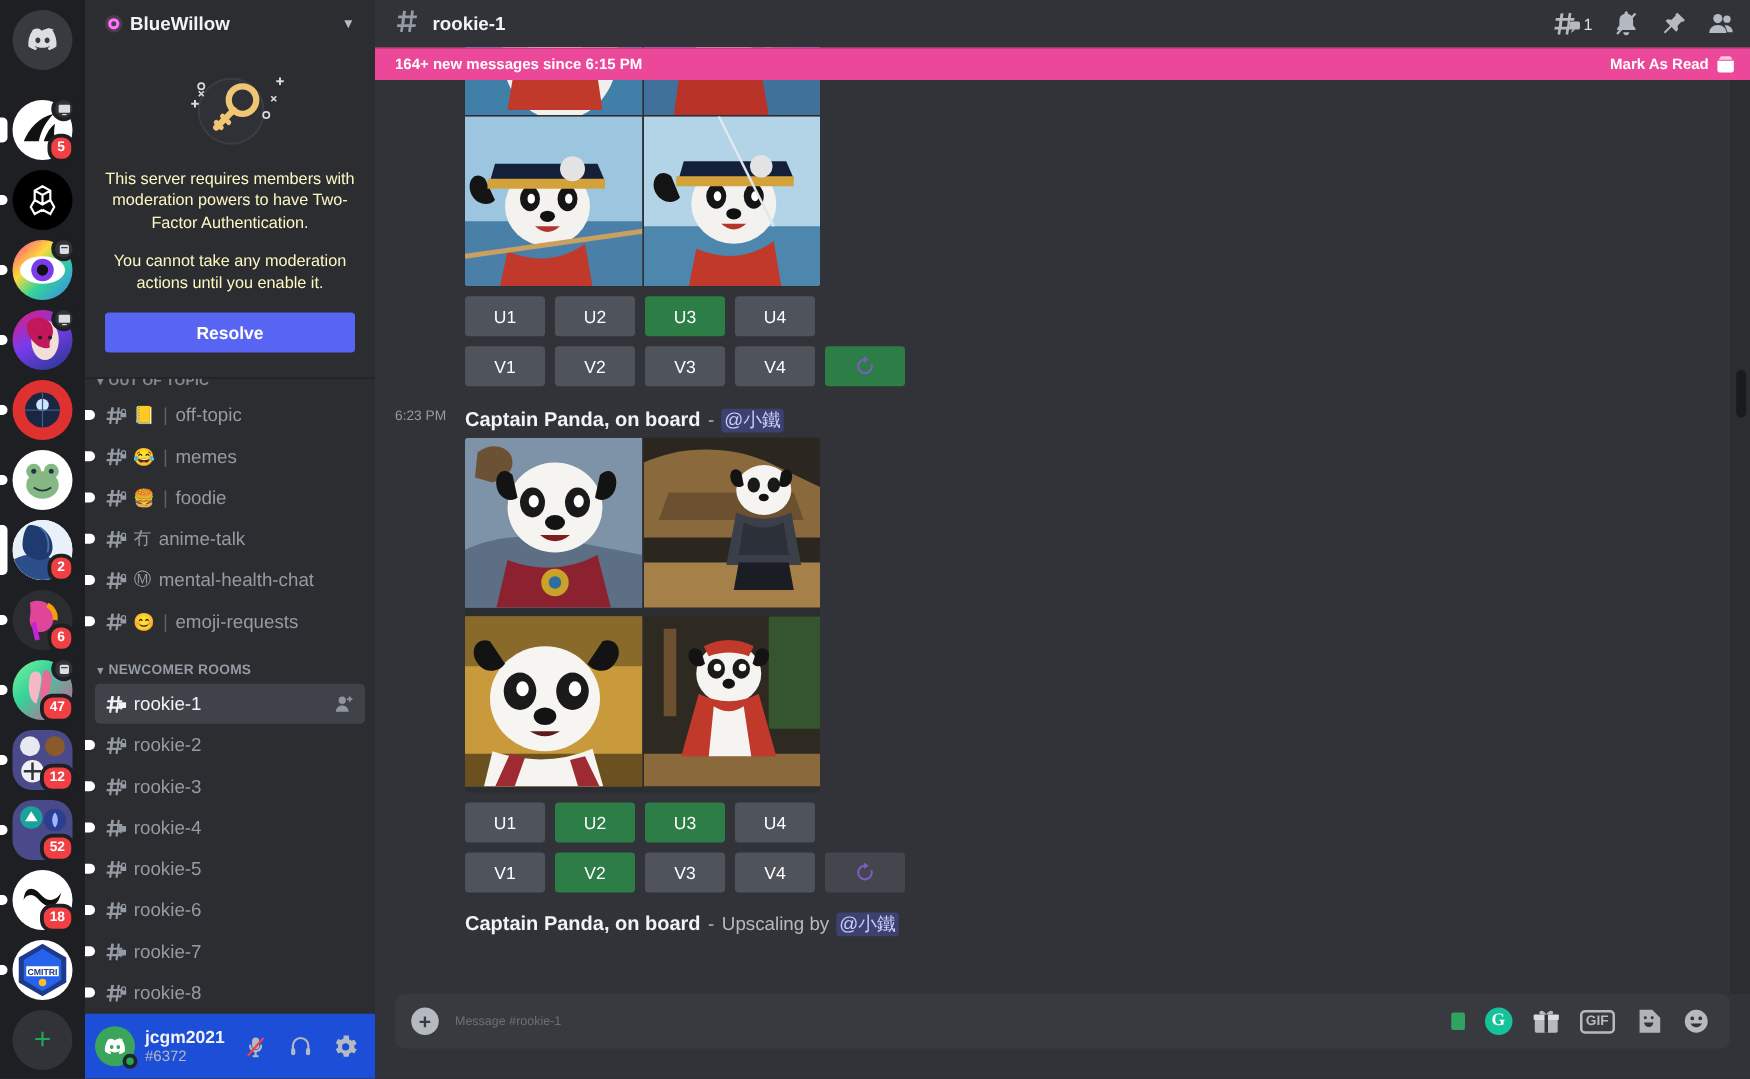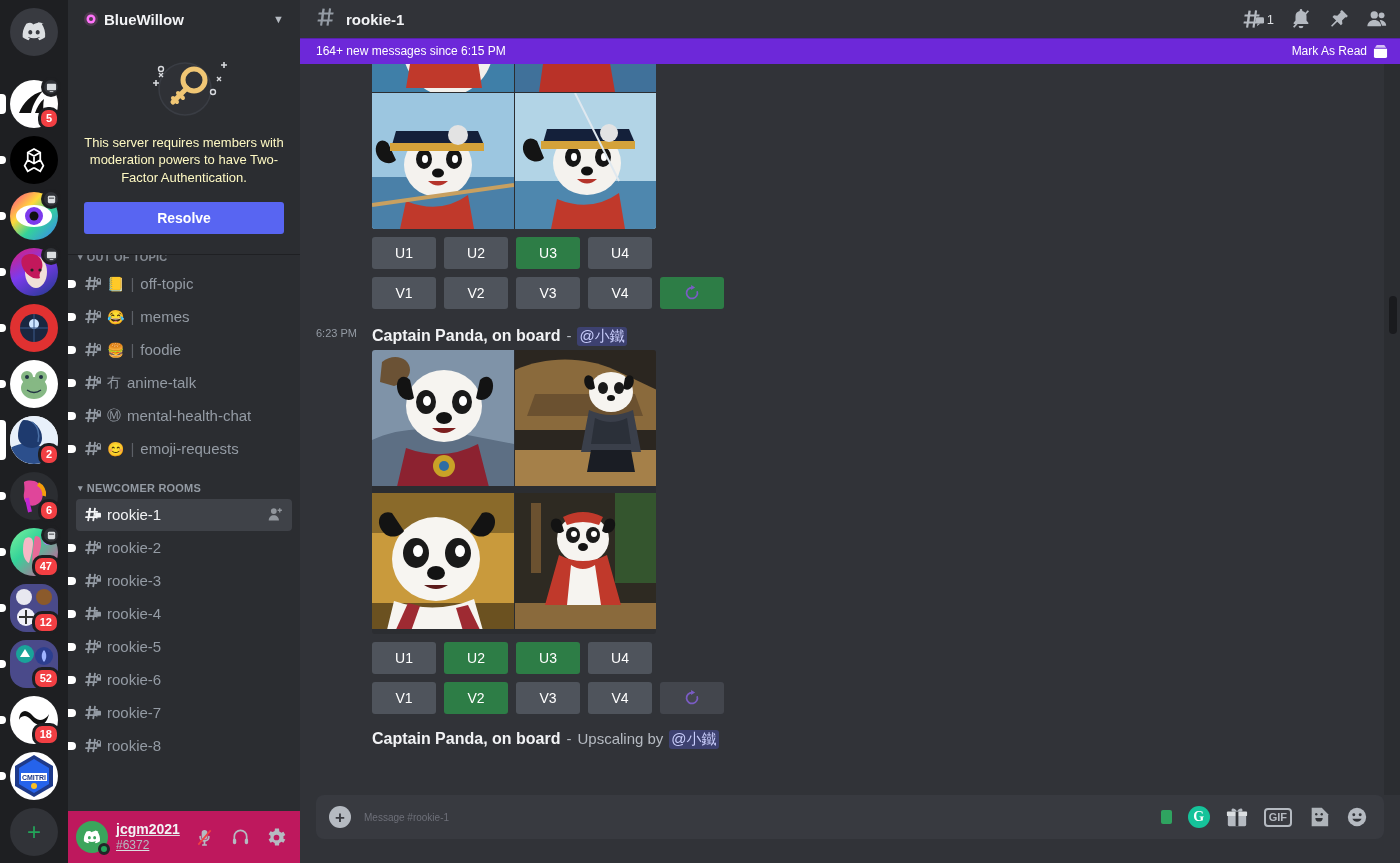--- a/index.html
+++ b/index.html
@@ -104,22 +104,22 @@
     position: absolute; left: -8px; width: 8px; height: 8px;
     background: #fff; border-radius: 0 4px 4px 0;
   }
   .ch .hash { flex-shrink: 0; display:flex; }
   .ch .emoji { font-size: 14px; flex-shrink: 0; }
   .ch .bar { color: #5c6067; }
   .ch-name { white-space: nowrap; overflow: hidden; }
   .ch .tail { margin-left: auto; opacity: .7; display: flex; }
 
   .user-panel {
-    height: 52px; background: #be185d; display: flex; align-items: center;
-    padding: 0 8px; gap: 8px; flex-shrink: 0; text-decoration: underline;
+    height: 52px; background: #1d4ed8; display: flex; align-items: center;
+    padding: 0 8px; gap: 8px; flex-shrink: 0;
   }
   .avatar {
     width: 32px; height: 32px; border-radius: 50%; background: #3ba55c;
     display: flex; align-items: center; justify-content: center; position: relative;
     flex-shrink: 0;
   }
   .avatar .status {
     position: absolute; right: -2px; bottom: -2px; width: 12px; height: 12px;
     background: #23a55a; border: 3px solid #232428; border-radius: 50%;
   }
@@ -134,22 +134,22 @@
     height: 38px; display: flex; align-items: center; padding: 0 12px 0 16px;
     box-shadow: 0 1px 0 rgba(0,0,0,0.2); flex-shrink: 0; gap: 8px; z-index: 3;
   }
   .topbar .title { font-size: 15px; font-weight: 600; color: #f2f3f5; }
   .topbar-right { margin-left: auto; display: flex; align-items: center; gap: 16px; }
   .tb-icon { display: flex; align-items: center; gap: 3px; cursor: pointer; color: #b5bac1; }
   .tb-icon .cnt { font-size: 13px; color: #dbdee1; }
 
   .newbar {
     position: absolute; top: 38px; left: 0; right: 0; height: 26px;
-    background: #6d28d9; display: flex; align-items: center;
-    padding: 0 12px 0 16px; font-size: 12px; font-weight: 400; color: #fff;
+    background: #ec4899; display: flex; align-items: center;
+    padding: 0 12px 0 16px; font-size: 12px; font-weight: 700; color: #fff;
     z-index: 2;
   }
   .newbar .mark { margin-left: auto; display: flex; align-items: center; gap: 6px; cursor: pointer; }
 
   .msgs { flex: 1; overflow: hidden; position: relative; padding-top: 26px; }
   .msg { padding: 2px 48px 2px 16px; position: relative; }
   .msg-head {
     display: flex; align-items: baseline; gap: 6px;
     font-size: 16px; font-weight: bold; color: #f2f3f5; padding-left: 56px;
     margin-bottom: 4px;
@@ -439,20 +439,21 @@
           <path d="M42 43 L46 47" stroke="#f0c674" stroke-width="4" stroke-linecap="round"></path>
           <circle cx="30" cy="14" r="2.5" fill="none" stroke="#d8dade" stroke-width="1.4"></circle>
           <circle cx="82" cy="37" r="2.5" fill="none" stroke="#d8dade" stroke-width="1.4"></circle>
           <path d="M22 28h6M25 25v6" stroke="#d8dade" stroke-width="1.6"></path>
           <path d="M90 10h6M93 7v6" stroke="#d8dade" stroke-width="1.6"></path>
           <path d="M28 18l4 4M32 18l-4 4" stroke="#d8dade" stroke-width="1.4"></path>
           <path d="M86 22l4 4M90 22l-4 4" stroke="#d8dade" stroke-width="1.4"></path>
         </svg>
       </div>
       <p class="mfa-text">This server requires members with moderation powers to have Two-Factor Authentication.</p>
+      <p class="mfa-text">You cannot take any moderation actions until you enable it.</p>
       <button class="resolve-btn">Resolve</button>
     </div>
 
     <div class="channels">
 
       <div class="cat" style="margin-top:-22px;opacity:.85;">
         <span class="caret">▾</span>
         <span>OUT OF TOPIC</span>
       </div>
 

